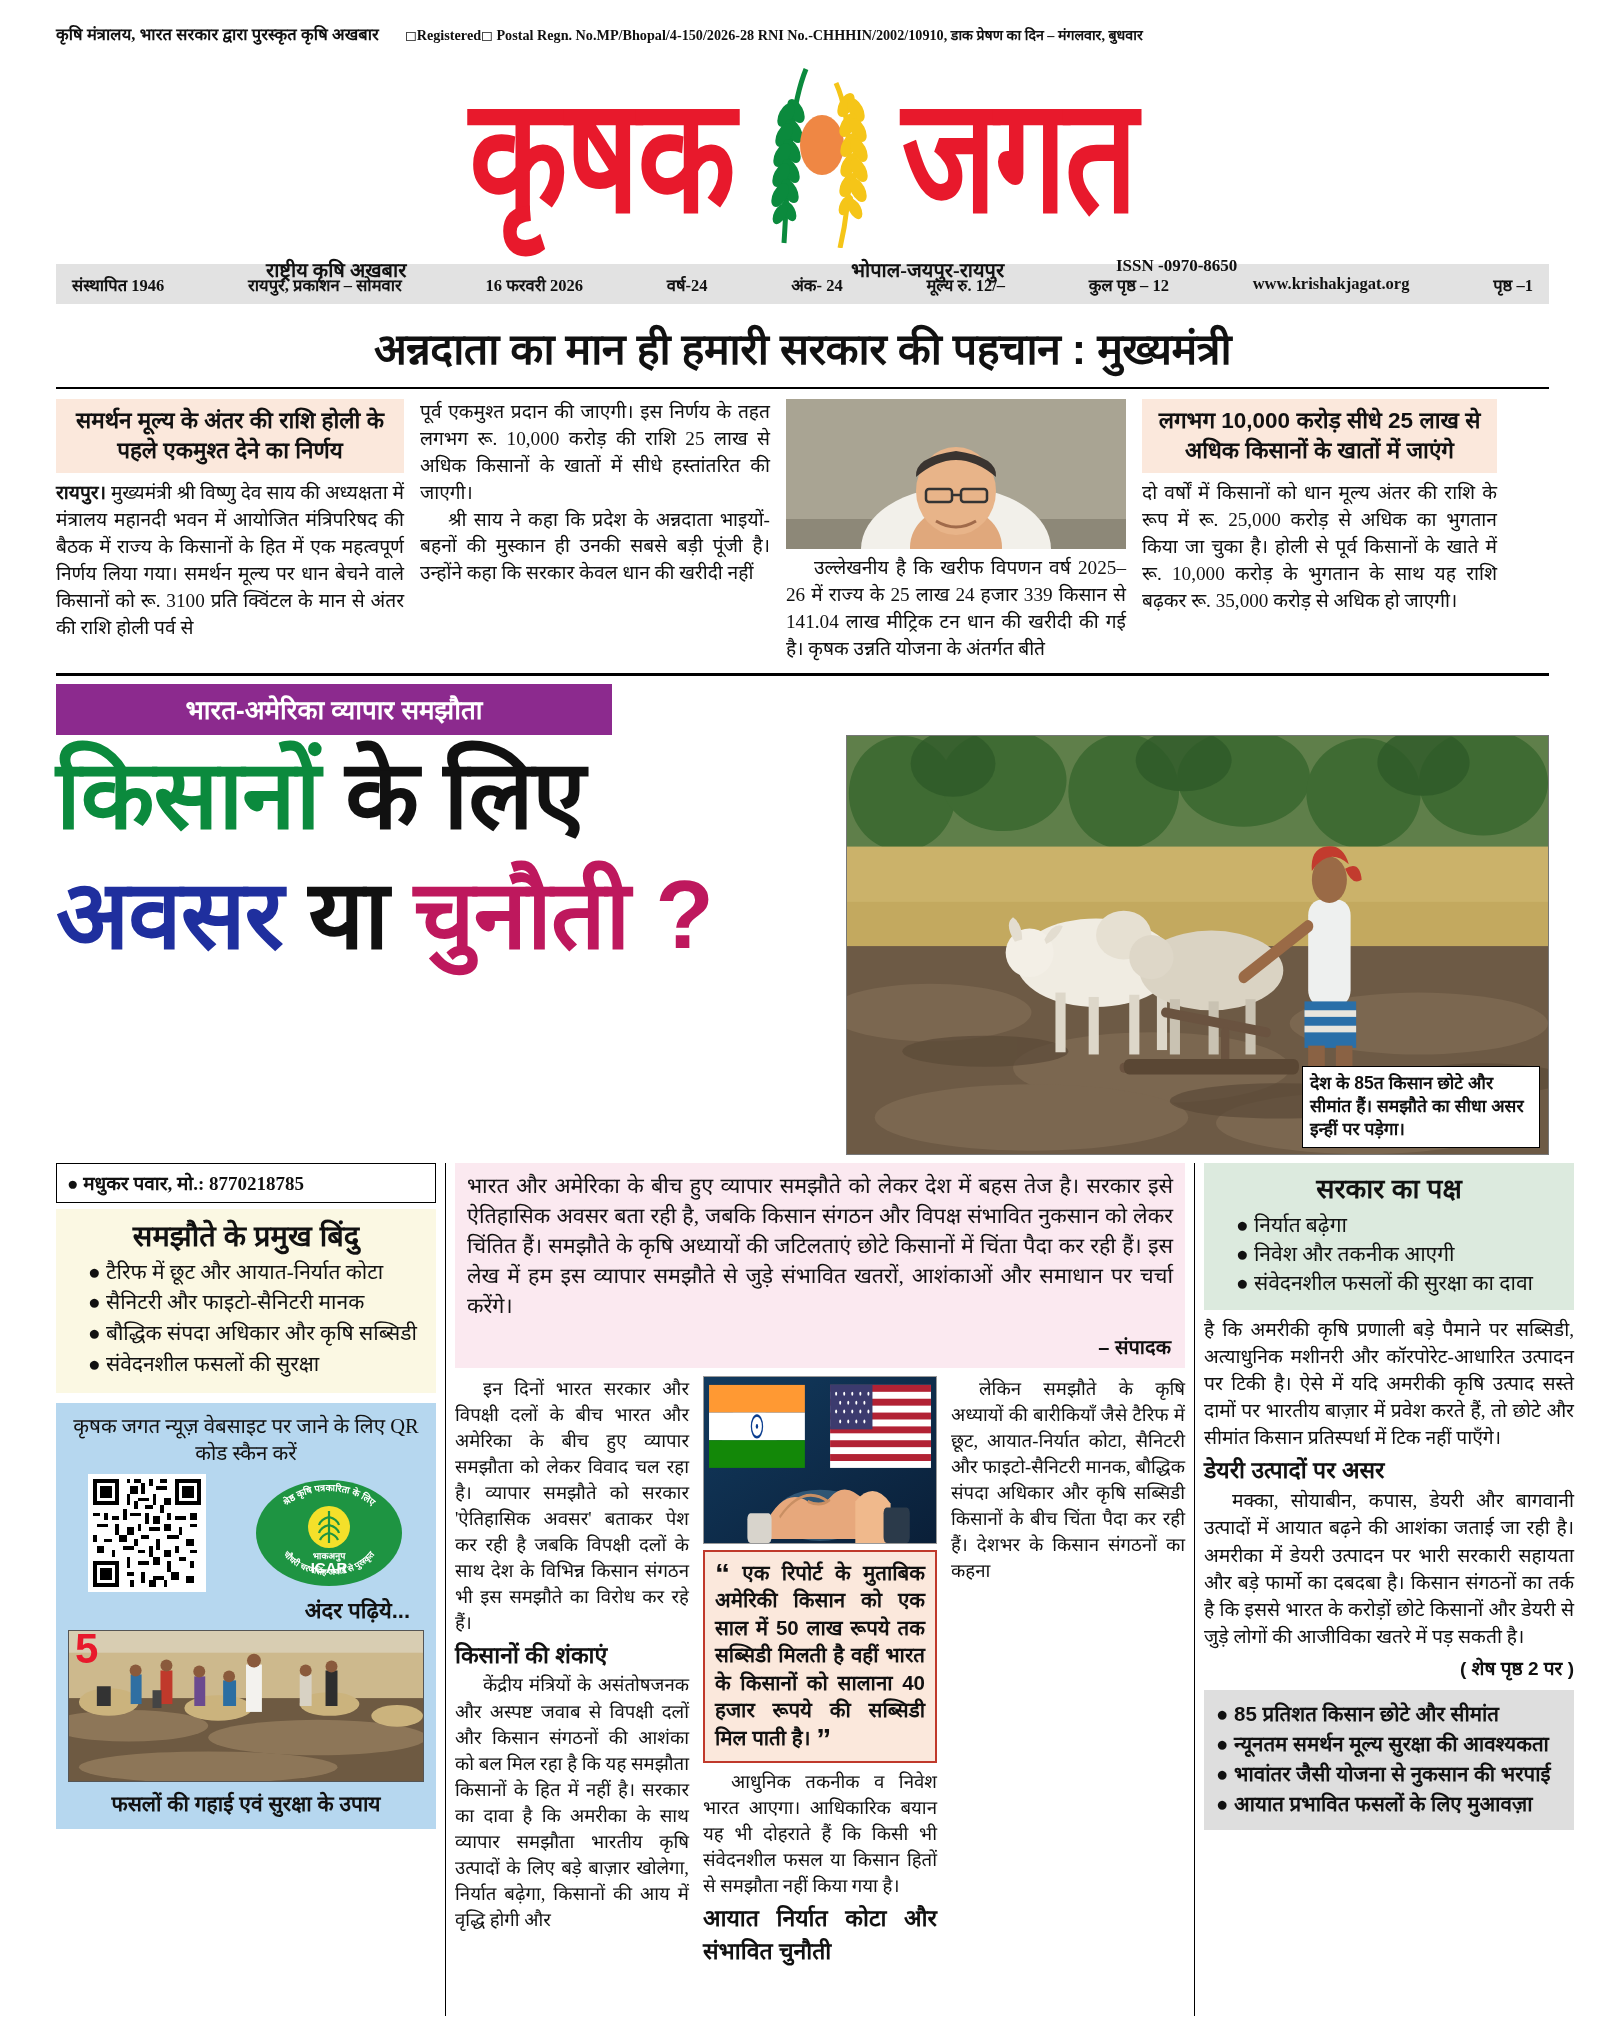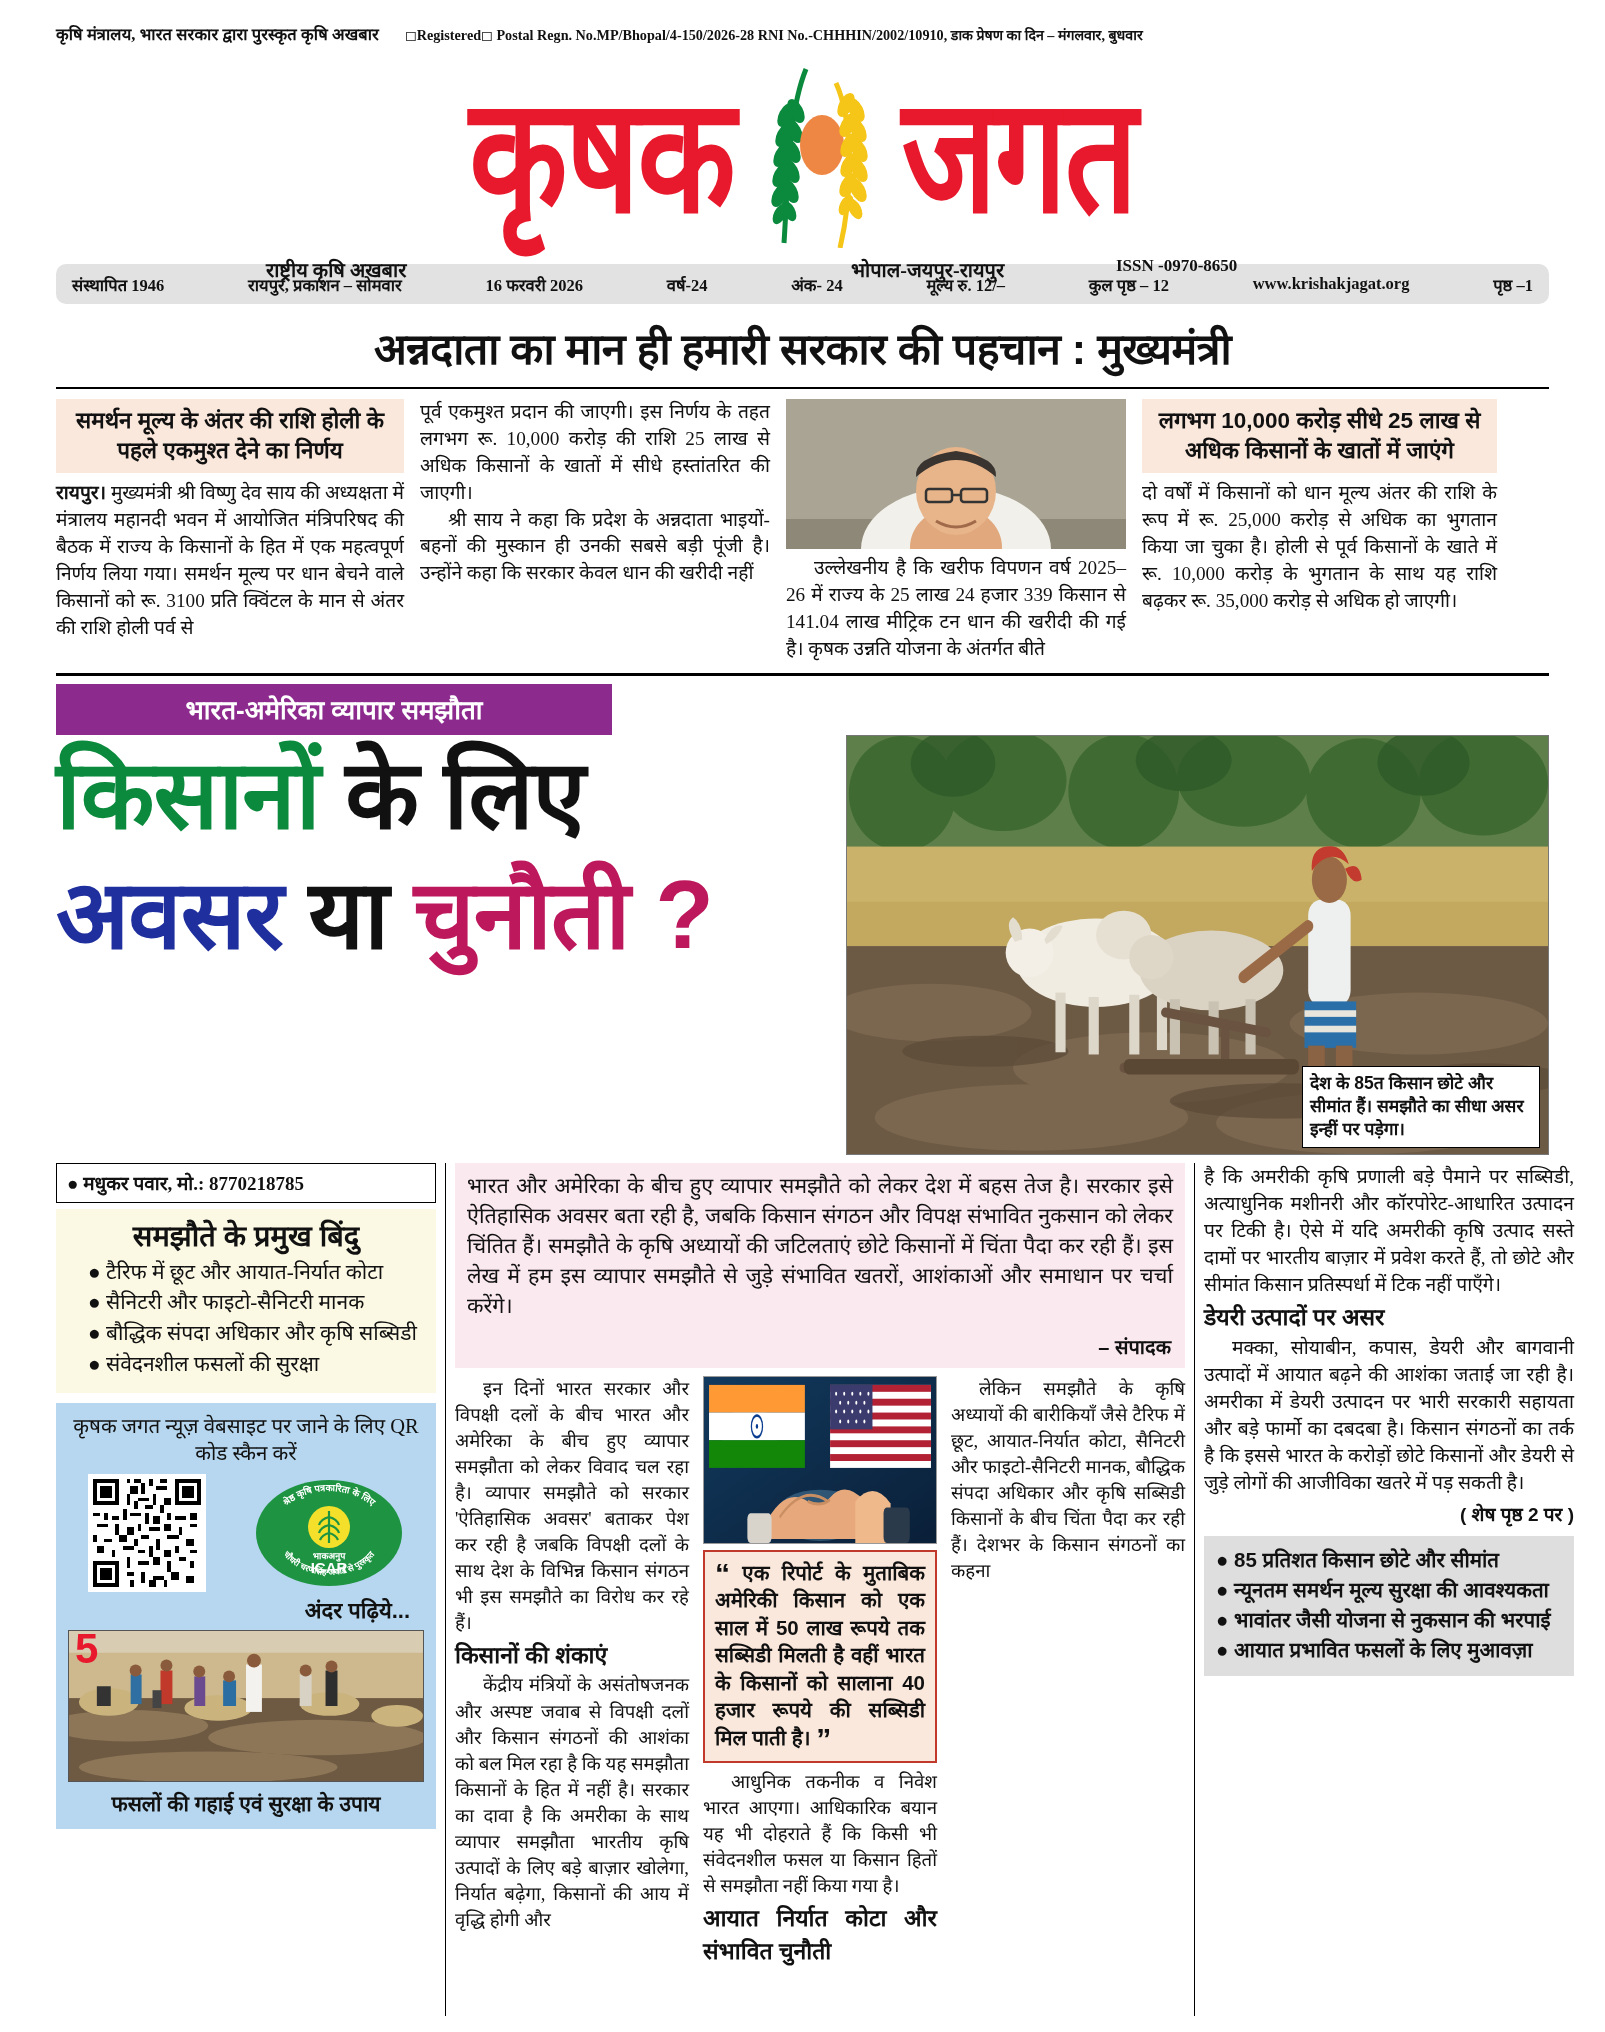--- a/index.html
+++ b/index.html
@@ -55,21 +55,20 @@
   .sub-right { position:absolute; left: 1060px; font-size: 17px; font-weight: 700; }
 
   
   .infobar {
     background: #e2e2e2;
     height: 40px; margin-top: 6px;
     display: flex; align-items: center; justify-content: space-between;
     padding: 12px 14px;
     font-size: 16.5px; font-weight: 700;
     white-space: nowrap;
-    border-radius: 10px;
   }
   .infobar span { padding: 0 2px; }
 
   
   .lead-headline {
     text-align: center;
     font-family: "Liberation Sans", sans-serif;
     font-weight: 700;
     font-size: 43px;
     letter-spacing: -0.5px;
@@ -721,20 +720,26 @@
 
         <p>आधुनिक तकनीक व निवेश भारत आएगा। आधिकारिक बयान यह भी दोहराते हैं कि किसी भी संवेदनशील फसल या किसान हितों से समझौता नहीं किया गया है।</p>
         <div class="sub-head">आयात निर्यात कोटा और संभावित चुनौती</div>
         <p>लेकिन समझौते के कृषि अध्यायों की बारीकियाँ जैसे टैरिफ में छूट, आयात-निर्यात कोटा, सैनिटरी और फाइटो-सैनिटरी मानक, बौद्धिक संपदा अधिकार और कृषि सब्सिडी किसानों के बीच चिंता पैदा कर रही हैं। देशभर के किसान संगठनों का कहना</p>
       </div>
     </div>
 
     <div class="vrule"></div>
 
     <div class="right-col">
+      <div class="gov-box">
+        <div class="gov-title">सरकार का पक्ष</div>
+        <div class="gov-item">● निर्यात बढ़ेगा</div>
+        <div class="gov-item">● निवेश और तकनीक आएगी</div>
+        <div class="gov-item">● संवेदनशील फसलों की सुरक्षा का दावा</div>
+      </div>
 
       <p style="text-indent:0;">है कि अमरीकी कृषि प्रणाली बड़े पैमाने पर सब्सिडी, अत्याधुनिक मशीनरी और कॉरपोरेट-आधारित उत्पादन पर टिकी है। ऐसे में यदि अमरीकी कृषि उत्पाद सस्ते दामों पर भारतीय बाज़ार में प्रवेश करते हैं, तो छोटे और सीमांत किसान प्रतिस्पर्धा में टिक नहीं पाएँगे।</p>
       <div class="sub-head">डेयरी उत्पादों पर असर</div>
       <p>मक्का, सोयाबीन, कपास, डेयरी और बागवानी उत्पादों में आयात बढ़ने की आशंका जताई जा रही है। अमरीका में डेयरी उत्पादन पर भारी सरकारी सहायता और बड़े फार्मो का दबदबा है। किसान संगठनों का तर्क है कि इससे भारत के करोड़ों छोटे किसानों और डेयरी से जुड़े लोगों की आजीविका खतरे में पड़ सकती है।</p>
       <div class="contd">( शेष पृष्ठ 2 पर )</div>
 
       <div class="grey-box">
         <div class="grey-item">● 85 प्रतिशत किसान छोटे और सीमांत</div>
         <div class="grey-item">● न्यूनतम समर्थन मूल्य  सुरक्षा की आवश्यकता</div>
         <div class="grey-item">● भावांतर जैसी योजना से नुकसान की भरपाई</div>

